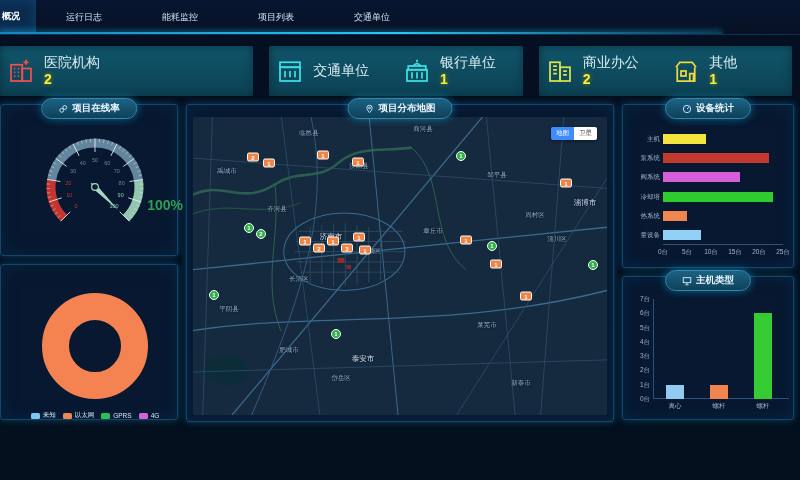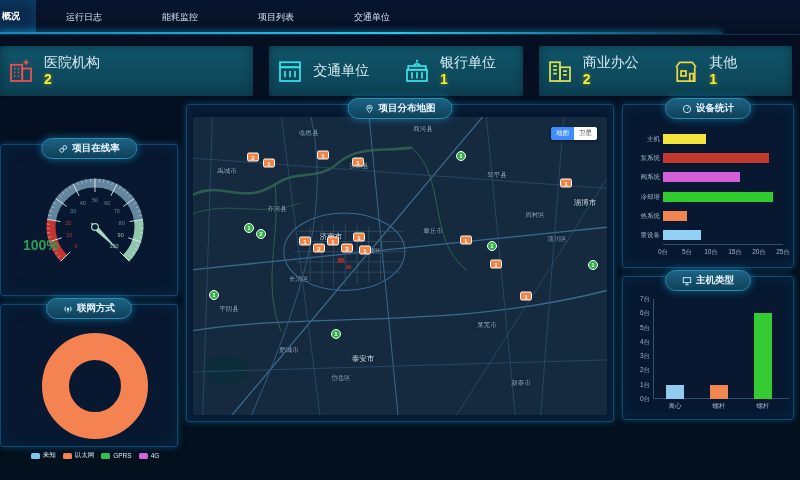--- a/index.html
+++ b/index.html
@@ -41,21 +41,21 @@
     box-shadow:0 0 7px rgba(32,160,225,.35), inset 0 0 16px rgba(10,60,100,.35);}
   .pill{position:absolute;top:-7px;left:50%;transform:translateX(-50%);z-index:5;
     display:flex;align-items:center;gap:4px;padding:3px 16px;border-radius:11px;white-space:nowrap;
     background:linear-gradient(180deg,#1c6283,#0f4159);border:1px solid #2e8ab0;
     box-shadow:0 0 8px rgba(30,200,255,.45);font-size:9.5px;font-weight:bold;color:#eaf6ff;}
   .pill svg{width:10px;height:10px;}
   .pbody{position:absolute;left:6px;right:6px;top:14px;bottom:6px;}
   
   .gauge-wrap{position:relative;height:100%;}
   .gauge-wrap svg{position:absolute;left:50%;top:4px;transform:translateX(-50%);}
-  .gauge-val{position:absolute;left:16px;right:0;top:78px;text-align:left;
+  .gauge-val{position:absolute;left:16px;right:0;top:78px;text-align:right;
     font-size:14px;color:#2f9e52;font-weight:bold;}
   .gauge-sub{position:absolute;left:0;right:0;top:96px;text-align:center;font-size:11px;color:#e8f2fa;}
   
   .donut-wrap{position:relative;height:100%;display:flex;flex-direction:column;align-items:center;}
   .ring{width:106px;height:106px;margin-top:14px;border-radius:50%;border:27px solid #f58352;
     box-sizing:border-box;}
   .legend{display:flex;gap:7px;margin-top:12px;}
   .lg-item{display:flex;align-items:center;gap:3px;font-size:6.5px;color:#d5e6f2;cursor:pointer;}
   .lg-sw{width:9px;height:6px;border-radius:1.5px;}
   .axis-line{position:absolute;background:#2c5076;}
@@ -173,21 +173,21 @@
             <span class="lb">其他</span>
         <span class="vl">1</span>
           </div>
       </div>
     </div>
   </div>
 
   <div class="main">
 
     <div class="col left">
-      <section class="panel" style="flex:0 0 150px;margin-top:40px;">
+      <section class="panel" style="flex:0 0 150px;">
         <div class="pill">
           <svg viewBox="0 0 12 12" fill="none" stroke="#cfeeff" stroke-width="1.1">
             <circle cx="4.2" cy="7.6" r="2.3"></circle>
               <circle cx="7.8" cy="4.2" r="2.3"></circle>
           </svg>
           <span>项目在线率</span>
         </div>
         <div class="pbody gauge-wrap" id="gauge-box">
           <svg id="gauge-svg" width="160" height="118" viewBox="0 0 160 118">
               <path d="M48.8873016277919 95.11269837220809 A44 44 0 0 1 36.54171301381394 57.116883538229835" stroke="#c23531" stroke-width="9" fill="none"></path>
@@ -255,27 +255,20 @@
               <line x1="117.36989227462577" y1="94.91506350281146" x2="114.67309592491051" y2="92.68407953869105" stroke="rgba(235,243,248,.85)" stroke-width="0.5"></line>
               <line x1="114.29467888754755" y1="98.29467888754755" x2="104.74873734152916" y2="88.74873734152916" stroke="rgba(235,243,248,.85)" stroke-width="1"></line>
               <text x="99.09188309203678" y="85.09188309203678" text-anchor="middle" font-size="5.5" fill="#91c7ae">100</text>
               <polygon points="103.33452377915607,87.33452377915606 81.83847763108503,62.16152236891497 75.75735931288071,59.757359312880716 78.16152236891497,65.83847763108503" fill="#a7d8c0"></polygon>
               <circle cx="80" cy="64" r="3.4" fill="#0b1c38" stroke="#a7d8c0" stroke-width="1.2"></circle>
             </svg>
           <div class="gauge-val" id="gauge-val">100%</div>
         </div>
       </section>
       <section class="panel" style="flex:1;">
-        <div class="pill">
-          <svg viewBox="0 0 12 12" fill="none" stroke="#cfeeff" stroke-width="1.1">
-            <circle cx="6" cy="6" r="1.2" fill="#cfeeff"></circle>
-              <path d="M3 3.2 q-1.6 2.8 0 5.6 M9 3.2 q1.6 2.8 0 5.6 M6 7.2 v3"></path>
-          </svg>
-          <span>联网方式</span>
-        </div>
         <div class="pbody donut-wrap">
           <div class="ring" id="donut-ring" style="border-color: rgb(245, 131, 82);"></div>
           <div class="legend" id="donut-legend">
               <div class="lg-item">
                 <div class="lg-sw" style="background: rgb(126, 199, 242);"></div>
                 <div class="">未知</div>
               </div>
               <div class="lg-item">
                 <div class="lg-sw" style="background: rgb(245, 131, 82);"></div>
                 <div class="">以太网</div>

